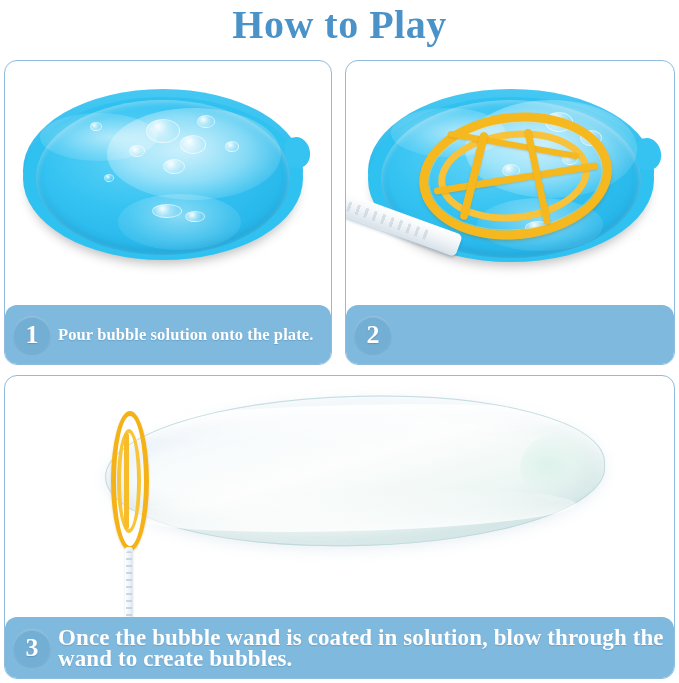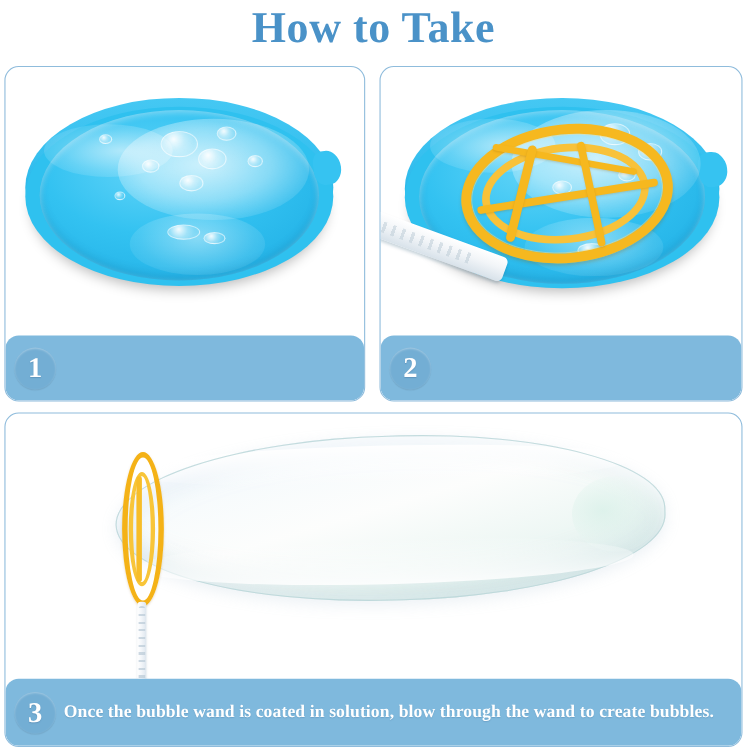--- a/index.html
+++ b/index.html
@@ -64,21 +64,21 @@
   }
   .cap-text{
     color:#ffffff;
     font-family:"Liberation Serif", serif;
     font-weight:bold;
     font-size:16.5px;
     line-height:19.5px;
     text-shadow:0 1px 1px rgba(90,140,180,.5);
     letter-spacing:.1px;
   }
-  #card3 .cap-text{font-size:16px;line-height:21px;}
+  #card3 .cap-text{font-size:23px;line-height:21px;}
 
   
   .plate-wrap{position:absolute;}
   #plate1{left:18px;top:28px;width:280px;height:185px;}
   #plate2{left:22px;top:28px;width:286px;height:188px;}
 
   .plate-body{
     position:absolute;left:0;top:8px;width:100%;height:88%;
     border-radius:50%;
     background:
@@ -237,21 +237,21 @@
     background:repeating-linear-gradient(180deg,
        rgba(188,204,216,.75) 0 2px, rgba(255,255,255,0) 2px 7px);
     border-radius:3px;
   }
 </style>
 </head>
 <body>
 
 <div class="page">
 
-  <div class="title">How to Take</div>
+  <div class="title">How to Play</div>
 
   <div class="card" id="card1">
 
     <div class="photo">
       <div class="plate-wrap" id="plate1">
         <div class="plate-rim"></div>
         <div class="plate-body"></div>
         <div class="plate-inner"></div>
         <div class="plate-lip"></div>
 
@@ -267,20 +267,21 @@
         <div class="bub" style="left:72%;top:28%;width:14px;height:11px;"></div>
         <div class="bub" style="left:24%;top:18%;width:12px;height:9px;"></div>
         <div class="bub" style="left:29%;top:46%;width:10px;height:8px;"></div>
         <div class="bub" style="left:46%;top:62%;width:30px;height:14px;"></div>
         <div class="bub" style="left:58%;top:66%;width:20px;height:11px;"></div>
       </div>
     </div>
 
     <div class="caption">
       <div class="badge">1</div>
+      <div class="cap-text">Pour bubble solution onto the plate.</div>
     </div>
   </div>
 
   <div class="card" id="card2">
 
     <div class="photo">
       <div class="plate-wrap" id="plate2">
         <div class="plate-rim"></div>
         <div class="plate-body"></div>
         <div class="plate-inner"></div>

